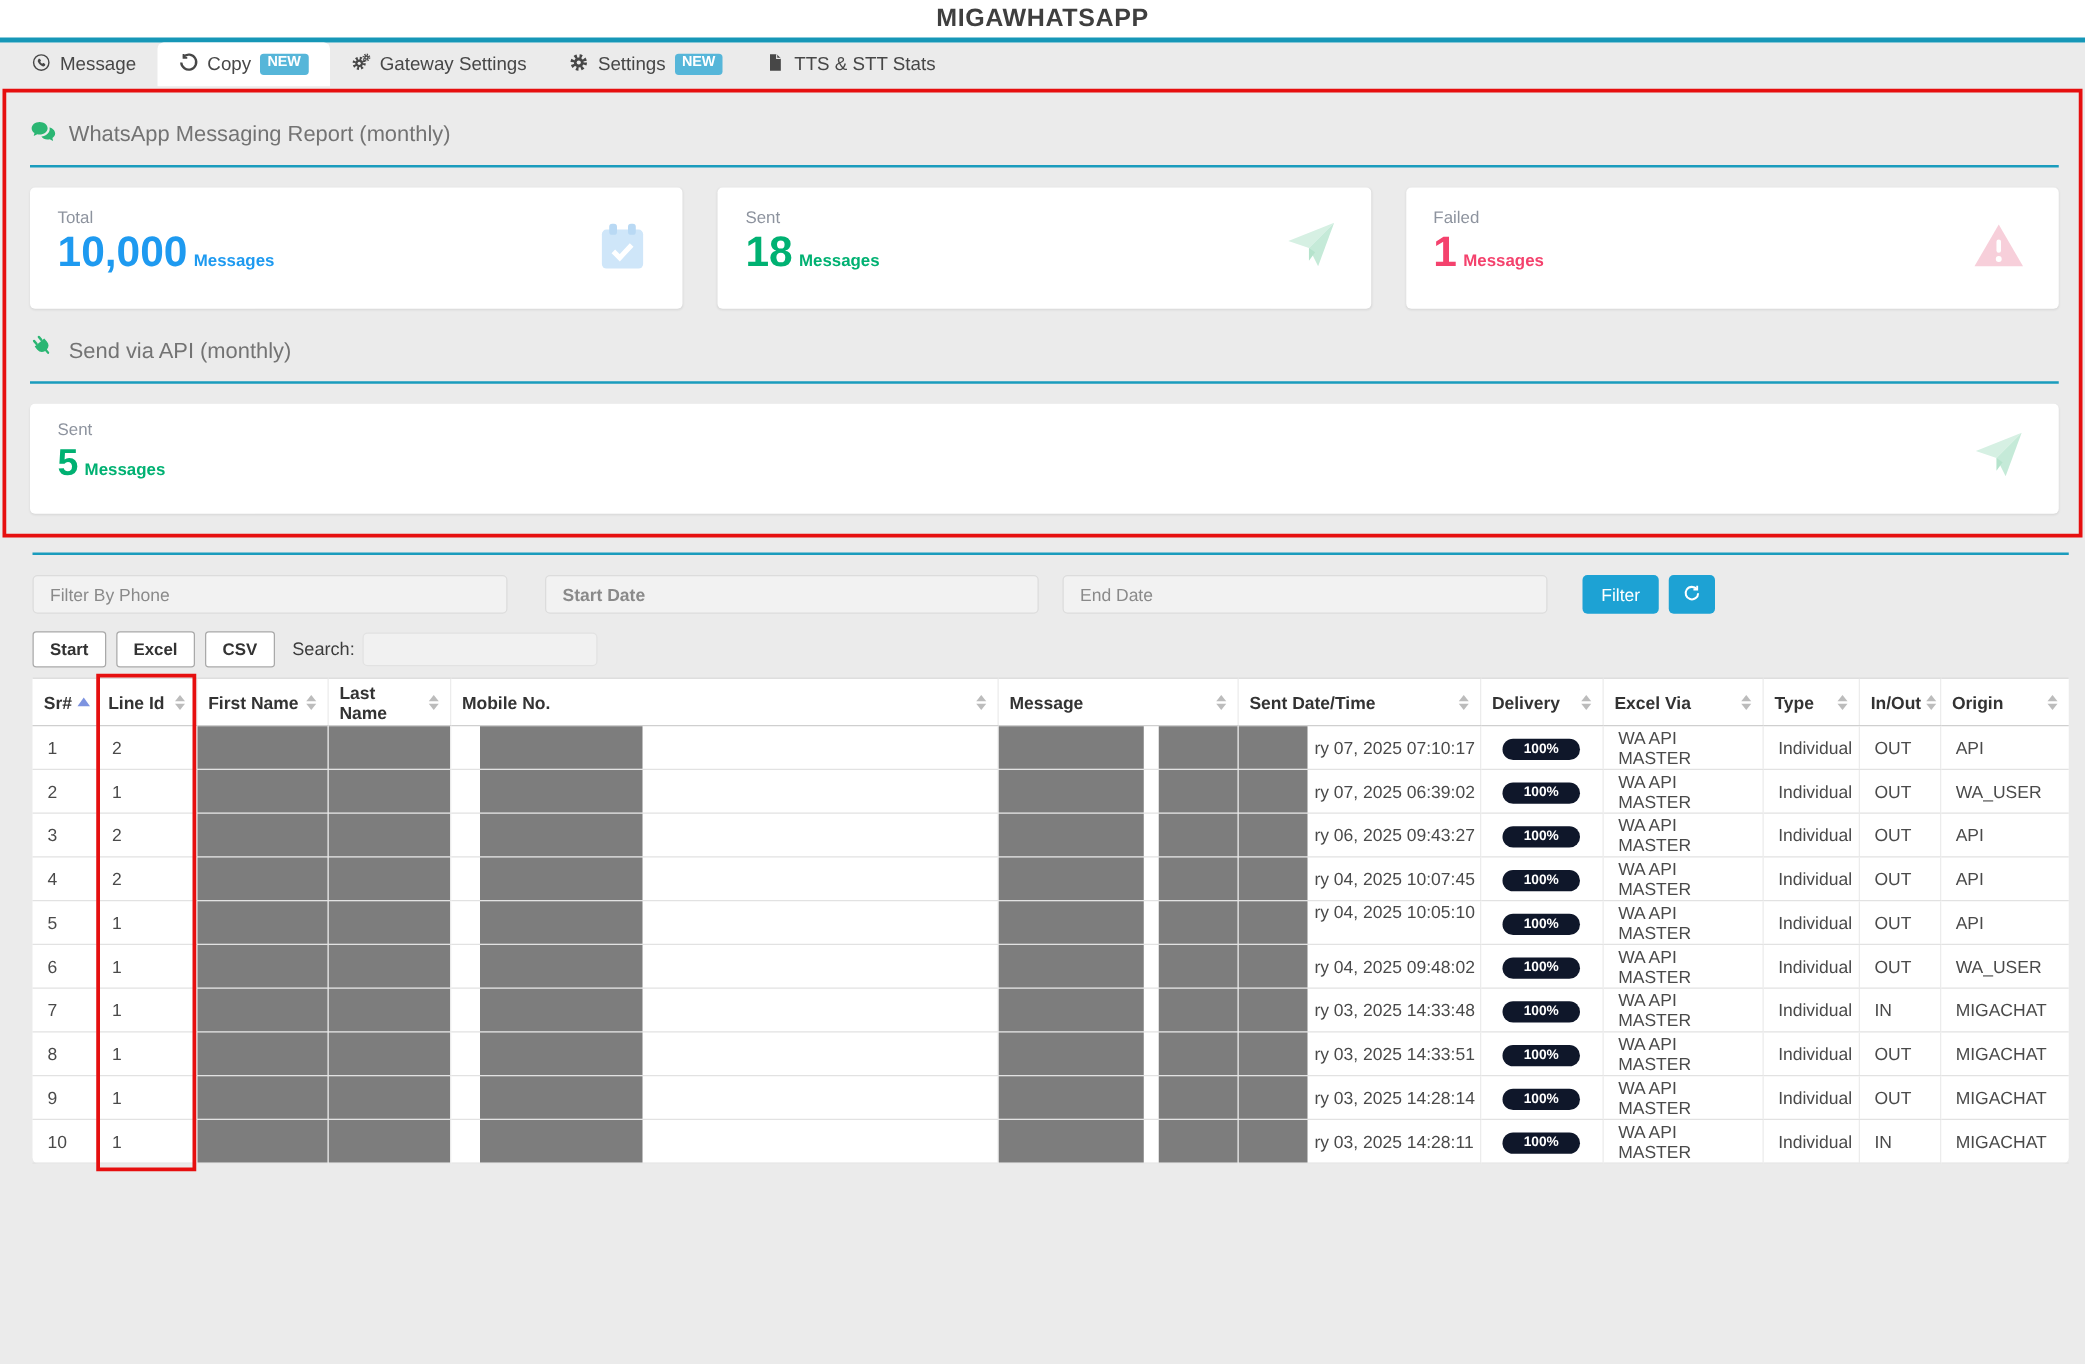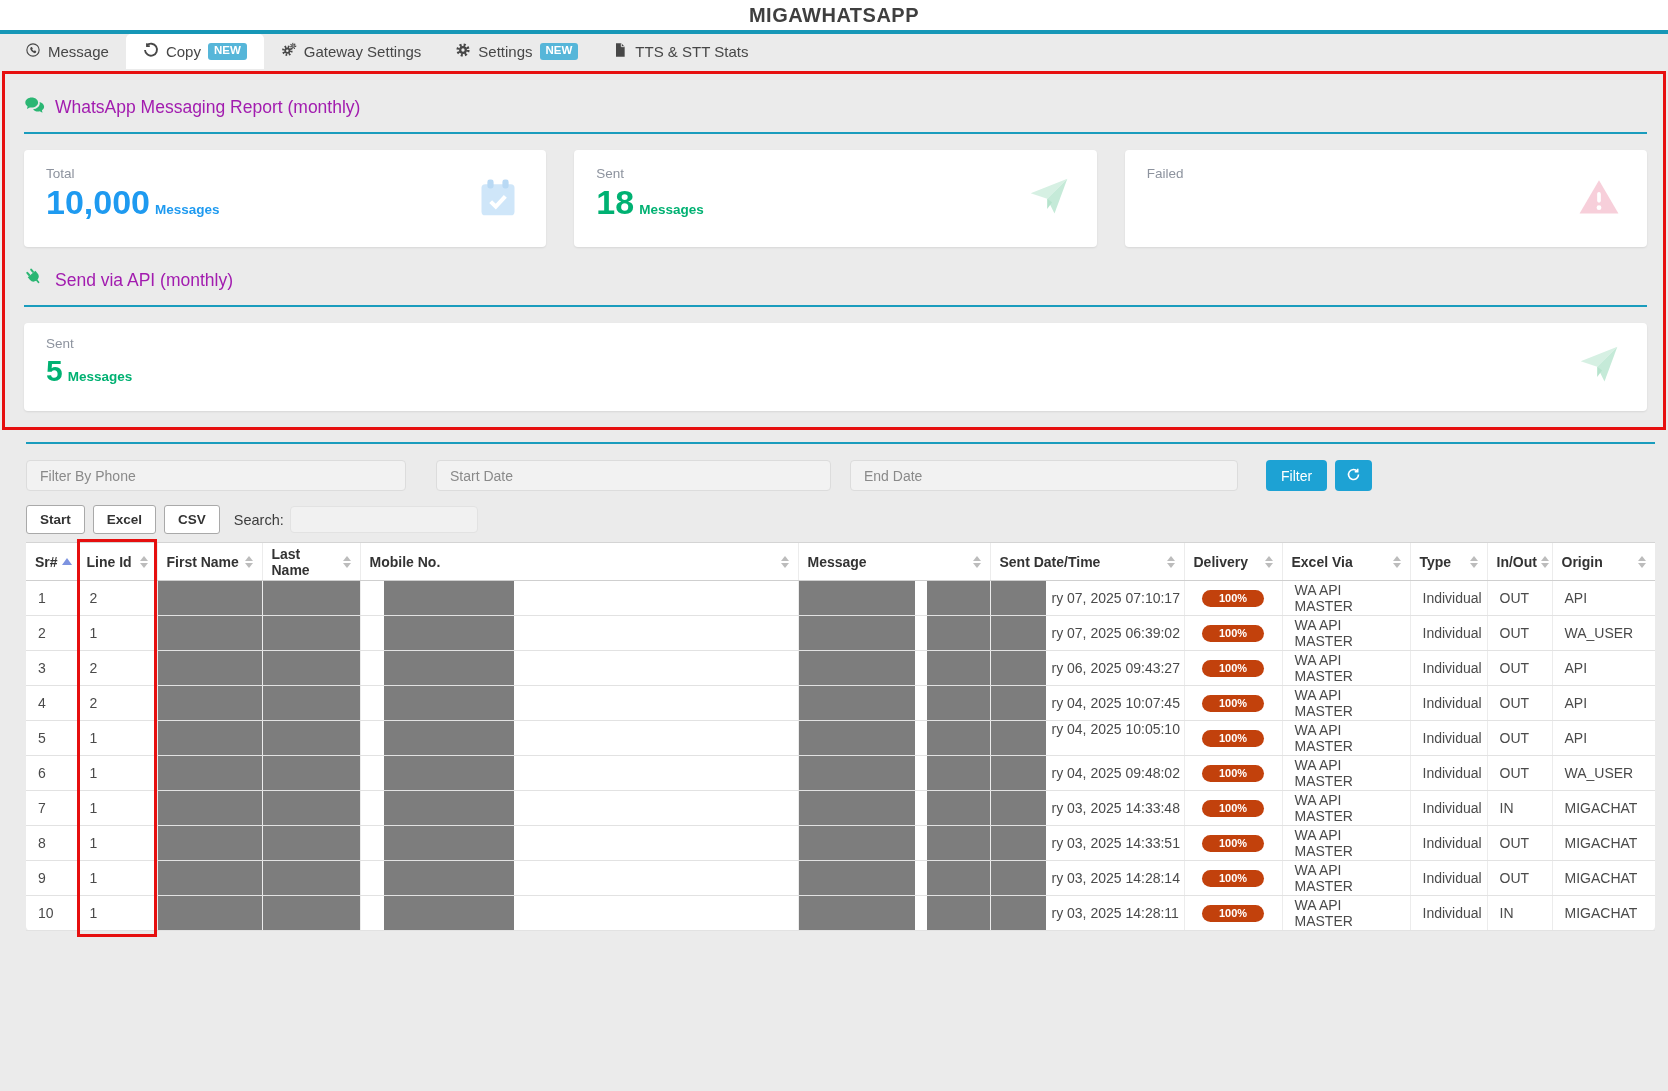--- a/index.html
+++ b/index.html
@@ -20,21 +20,21 @@
   .tab.active { background:#fff; border-radius:5px 5px 0 0; }
   .tab svg { width:16px; height:16px; }
   .badge-new { background:#56b6d9; color:#fff; font-size:11.5px; font-weight:bold;
                padding:2px 6px 3px; border-radius:3px; line-height:1; }
 
   
   .red-frame { margin:2px 2px 10px; border:3px solid #e60f0f; padding:12px 16px 16px 19px; }
 
   
   .section-head { display:flex; align-items:center; gap:10px; font-size:17.5px;
-                  color:#a21caf; margin-top:8px; }
+                  color:#737373; margin-top:8px; }
   .section-head svg { width:21px; height:21px; }
   .hr-teal { height:2px; background:#1a9cbd; border:none; margin:12px 0 16px; }
 
   
   .cards-row { display:grid; grid-template-columns:1fr 1fr 1fr; gap:28px; margin-bottom:20px; }
   .card { background:#fff; border-radius:4px; box-shadow:0 1px 2px rgba(0,0,0,.09);
           padding:16px 22px; height:97px; position:relative; }
   .card-label { font-size:13.5px; color:#8d939e; margin-bottom:4px; }
   .card-value { font-size:34px; font-weight:bold; line-height:1.05; }
   .card-unit { font-size:13.5px; font-weight:bold; margin-left:5px; }
@@ -70,21 +70,21 @@
   table { border-collapse:collapse; table-layout:fixed; width:1629px; font-size:14px; }
   thead th { height:38px; font-weight:bold; color:#333; text-align:left;
              border-top:1px solid #d4d4d4; border-bottom:1px solid #cfcfcf;
              padding:0 9px; cursor:pointer; }
   thead th .th-flex { display:flex; align-items:center; justify-content:space-between; gap:4px; }
   tbody td { height:35px; border-bottom:1px solid #e2e2e2; padding:0 12px; color:#4a4a4a; }
   tbody td + td, thead th + th { border-left:1px solid #ececec; }
   td.nopad { padding:0; }
   .cellflex { display:flex; align-items:stretch; height:34px; }
   .gblock { background:#7d7d7d; height:100%; }
-  .pill { display:inline-block; background:#c2410c; color:#fff; font-size:11px;
+  .pill { display:inline-block; background:#0f172a; color:#fff; font-size:11px;
           font-weight:bold; border-radius:9px; width:62px; height:17px;
           line-height:17px; text-align:center; }
   .sort { display:inline-flex; flex-direction:column; gap:2px; }
   .sort i { width:0; height:0; border-left:4px solid transparent; border-right:4px solid transparent; }
   .sort .up { border-bottom:5px solid #bcbcbc; }
   .sort .dn { border-top:5px solid #bcbcbc; }
   .asc-arrow { width:0; height:0; border-left:5px solid transparent;
                border-right:5px solid transparent; border-bottom:7px solid #7d93e0; }
   .lineid-highlight { position:absolute; left:51px; top:-3px; width:80px;
                       height:calc(100% + 9px); border:3px solid #e60f0f; pointer-events:none; }
@@ -186,20 +186,21 @@
       <div class="card-icon">
         <svg viewBox="0 0 24 24">
             <path d="M22 2L2 10l9 3z" fill="#d6f0e3"></path>
             <path d="M22 2L11 13l4 8z" fill="#c5ead8"></path>
             <path d="M11 13v5.6l2.7-3.7z" fill="#b5e3cc"></path>
           </svg>
       </div>
     </div>
     <div class="card">
       <div class="card-label">Failed</div>
+      <div class="card-value c-pink"><span>1</span><span class="card-unit">Messages</span></div>
       <div class="card-icon">
         <svg viewBox="0 0 24 24">
             <path d="M12 2.8L22.6 21H1.4z" fill="#f7cfda"></path>
             <rect x="11" y="9.3" width="2" height="5.8" rx="1" fill="#fff"></rect>
             <circle cx="12" cy="17.8" r="1.3" fill="#fff"></circle>
           </svg>
       </div>
     </div>
   </div>
 
@@ -229,21 +230,21 @@
     </div>
   </div>
 </div>
 
 <div class="log-section">
 
   <hr class="hr-teal" style="width:1629px">
 
   <div class="filter-row">
     <input class="f-input" style="width: 380px;" placeholder="Filter By Phone">
-    <input class="f-input" style="width: 395px; margin-left: 30px;" placeholder="Start Date">
+    <input class="f-input" style="width: 395px; margin-left: 30px; font-weight: bold;" placeholder="Start Date">
     <input class="f-input" style="width: 388px; margin-left: 19px;" placeholder="End Date">
     <button class="btn-blue" style="margin-left:28px">Filter</button>
     <button class="btn-blue btn-refresh" style="margin-left:8px">
       <span>
         <svg viewBox="0 0 24 24" fill="none" stroke="#fff" stroke-width="2.6">
             <path d="M18.4 7.2A8 8 0 1 0 20 12"></path>
             <path d="M18.8 2.6v4.8H14" stroke-width="2.4"></path>
           </svg>
       </span>
     </button>

